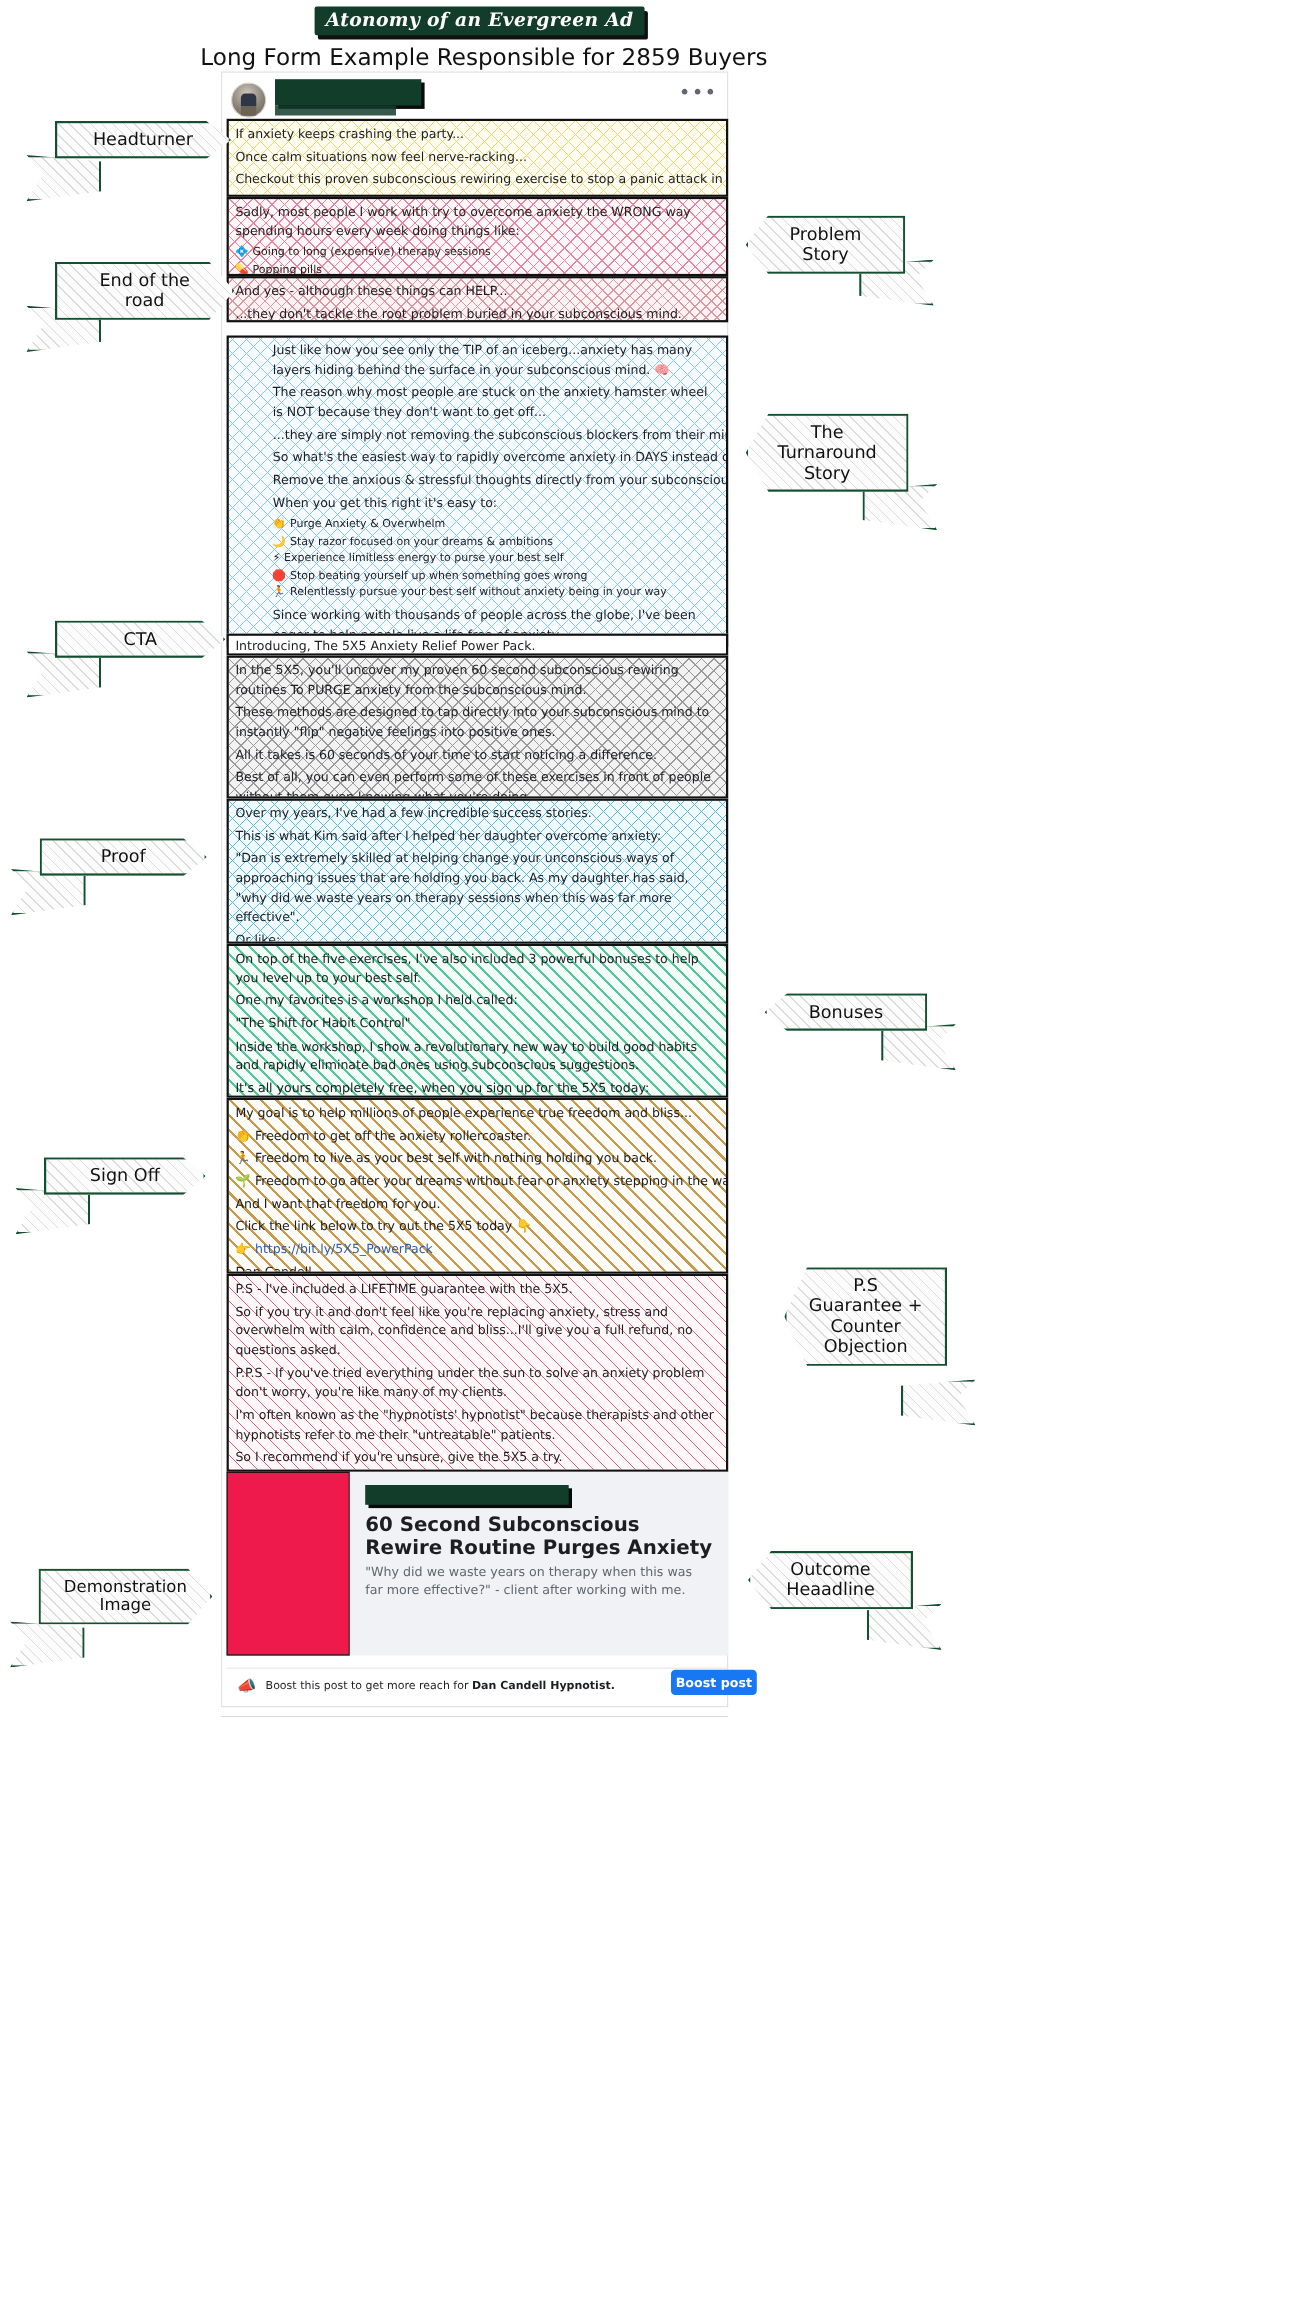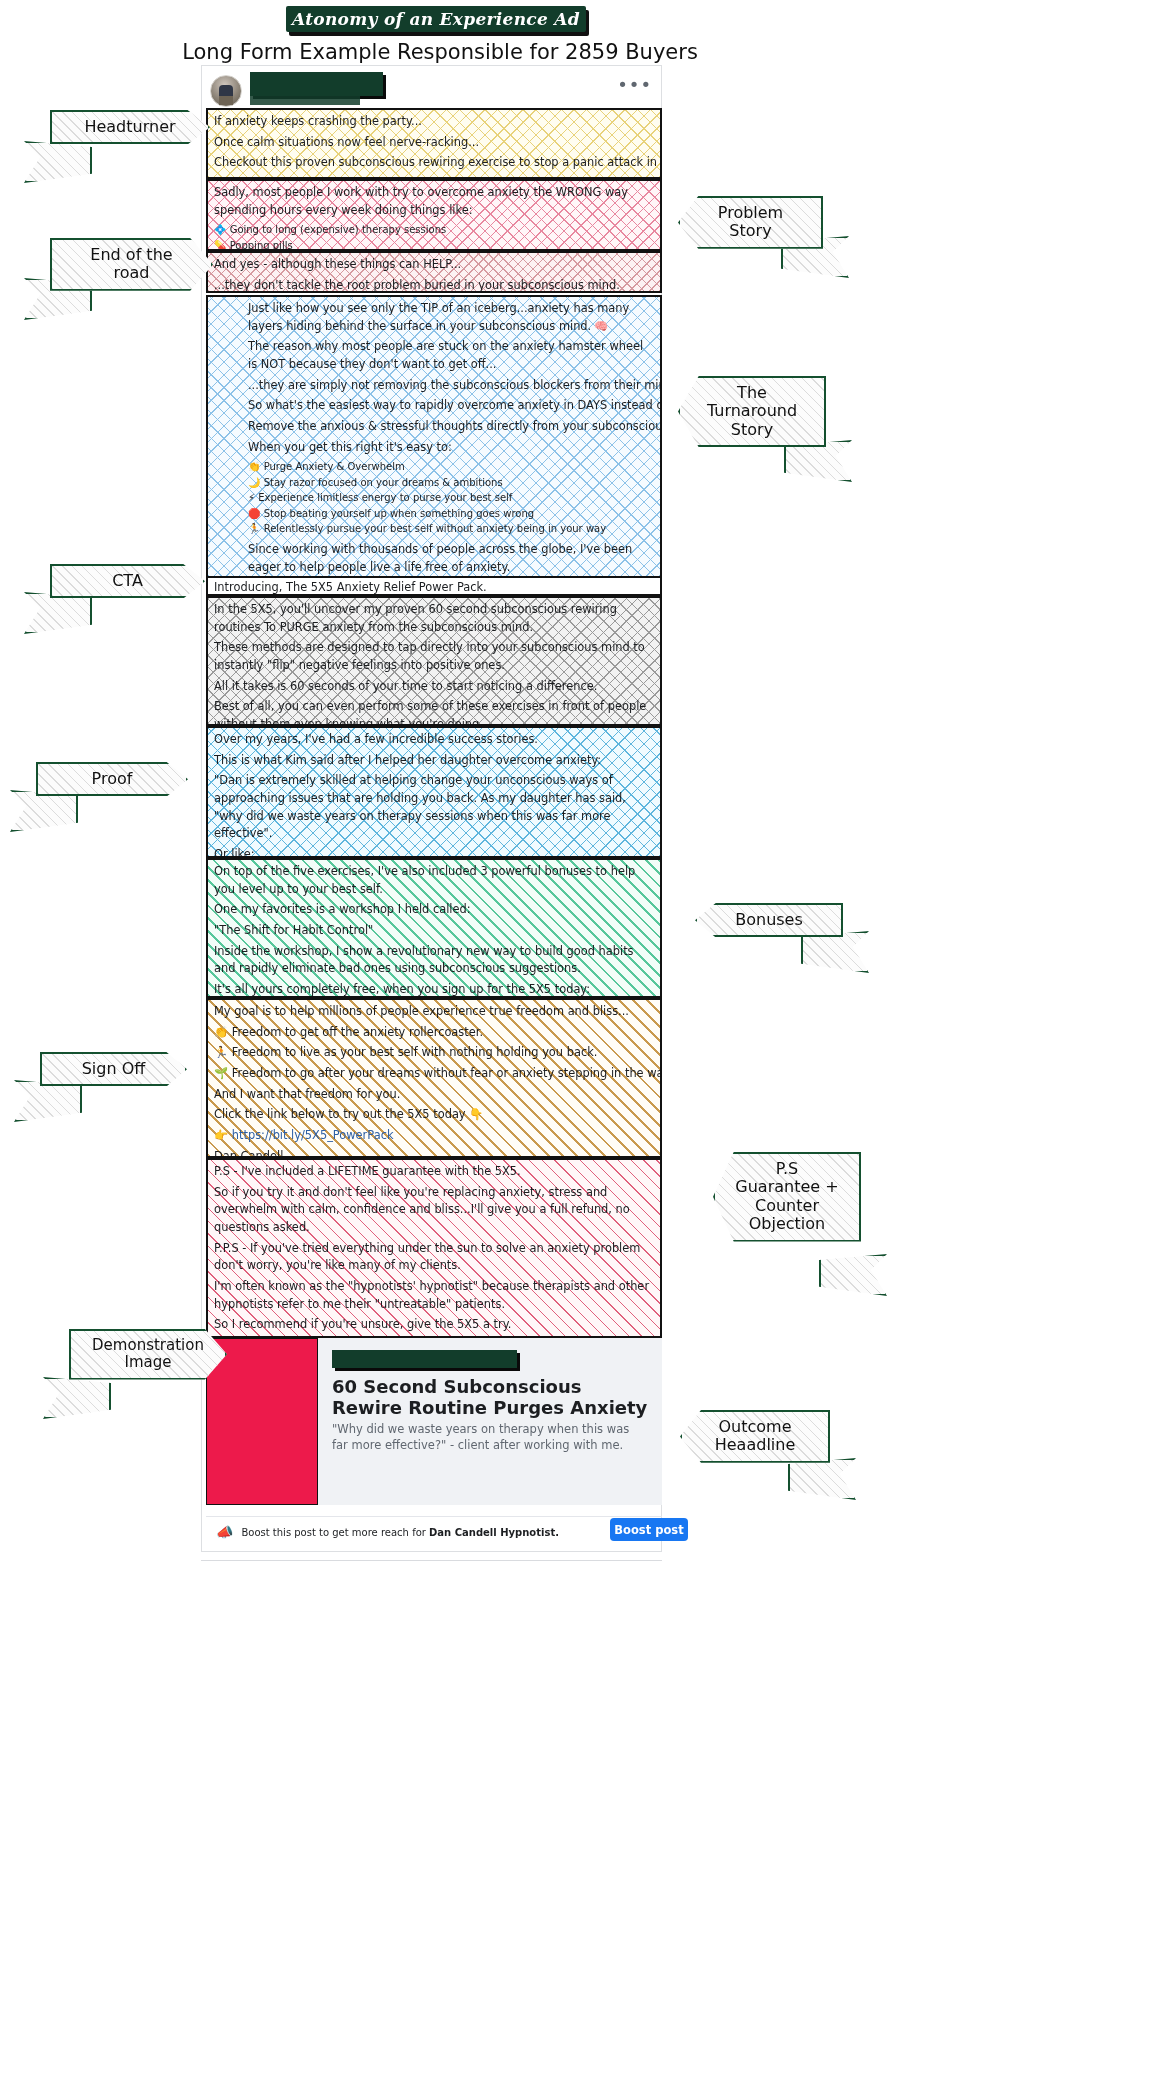--- a/index.html
+++ b/index.html
@@ -136,21 +136,21 @@
   }
   .callout.left .body{clip-path:polygon(0 0,86% 0,100% 50%,86% 100%,0 100%);}
   .callout.left .tail{left:-26px;bottom:-26px;clip-path:polygon(0 0,24% 38%,0 100%,100% 78%,100% 14%);}
   .callout.right .body{clip-path:polygon(14% 0,100% 0,100% 100%,14% 100%,0 50%);}
   .callout.right .tail{right:-26px;bottom:-26px;clip-path:polygon(0 14%,0 78%,100% 100%,76% 38%,100% 0);}
 </style>
 </head>
 <body>
 
 <div id="title-banner">
-  <span class="t">Atonomy of an Experience Ad</span>
+  <span class="t">Atonomy of an Evergreen Ad</span>
 </div>
 <div id="subtitle">Long Form Example Responsible for  2859 Buyers</div>
 
 <div id="post-card">
 
   <div id="post-header">
     <div id="avatar">
         <div class="fig"></div>
       </div>
     <div id="name-redact"></div>
@@ -170,21 +170,21 @@
     <p class="tight em">💠 Going to long (expensive) therapy sessions</p>
     <p class="tight em">💊 Popping pills</p>
 
   </div>
 
   <div class="blk h-pink2" style="top:185px;height:42px;">
     <p>And yes - although these things can HELP...</p>
     <p>...they don't tackle the root problem buried in your subconscious mind.</p>
   </div>
 
-  <div class="blk h-blue" style="top:229px;height:283px;padding-left:40px;">
+  <div class="blk h-blue" style="top:239px;height:283px;padding-left:40px;">
     <p class="wrap">Just like how you see only the TIP of an iceberg...anxiety has many layers hiding behind the surface in your subconscious mind. 🧠</p>
     <p class="wrap">The reason why most people are stuck on the anxiety hamster wheel is NOT because they don't want to get off...</p>
     <p>...they are simply not removing the subconscious blockers from their mind!</p>
     <p>So what's the easiest way to rapidly overcome anxiety in DAYS instead of YEARS?</p>
     <p>Remove the anxious &amp; stressful thoughts directly from your subconscious mind.</p>
     <p>When you get this right it's easy to:</p>
     <p class="tight em">👏 Purge Anxiety &amp; Overwhelm</p>
     <p class="tight em">🌙 Stay razor focused on your dreams &amp; ambitions</p>
     <p class="tight em">⚡ Experience limitless energy to purse your best self</p>
     <p class="tight em">🛑 Stop beating yourself up when something goes wrong</p>
@@ -306,21 +306,21 @@
 </div>
 
 <div class="callout right" style="left:713px;top:1152px;width:148px;height:118px;">
   <div class="tail"></div>
   <div class="body" style="white-space:pre-line">P.S
 Guarantee +
 Counter
 Objection</div>
 </div>
 
-<div class="callout left" style="left:35px;top:1329px;width:158px;height:64px;margin-left:34px;">
+<div class="callout left" style="left:35px;top:1426px;width:158px;height:64px;">
   <div class="tail"></div>
   <div class="body" style="font-size:15px;white-space:pre-line">Demonstration
 Image</div>
 </div>
 
 <div class="callout right" style="left:680px;top:1388px;width:150px;height:64px;margin-top:22px;">
   <div class="tail"></div>
   <div class="body" style="white-space:pre-line">Outcome
 Heaadline</div>
 </div>

